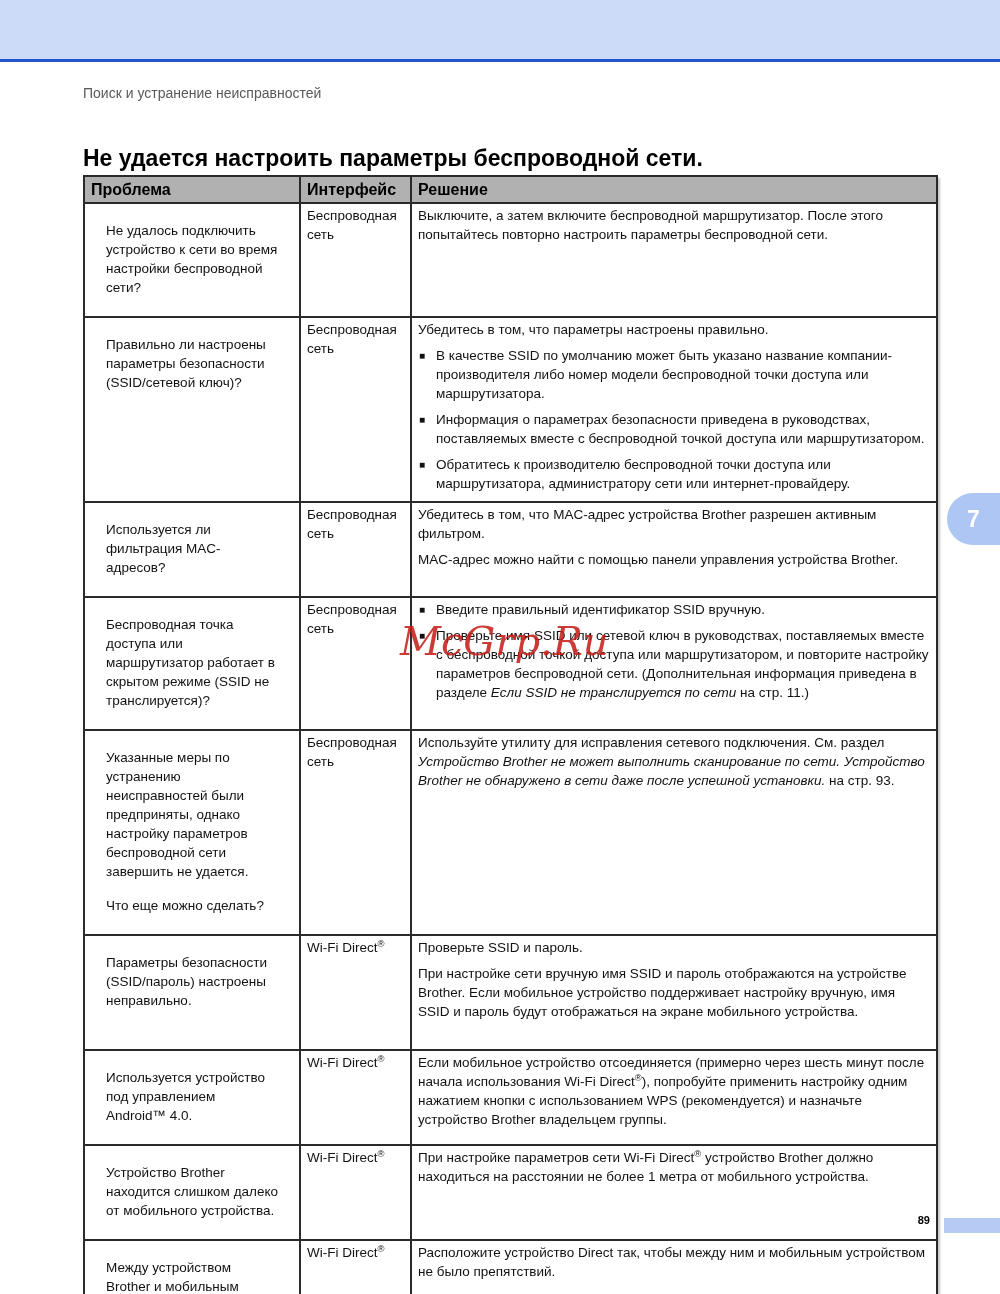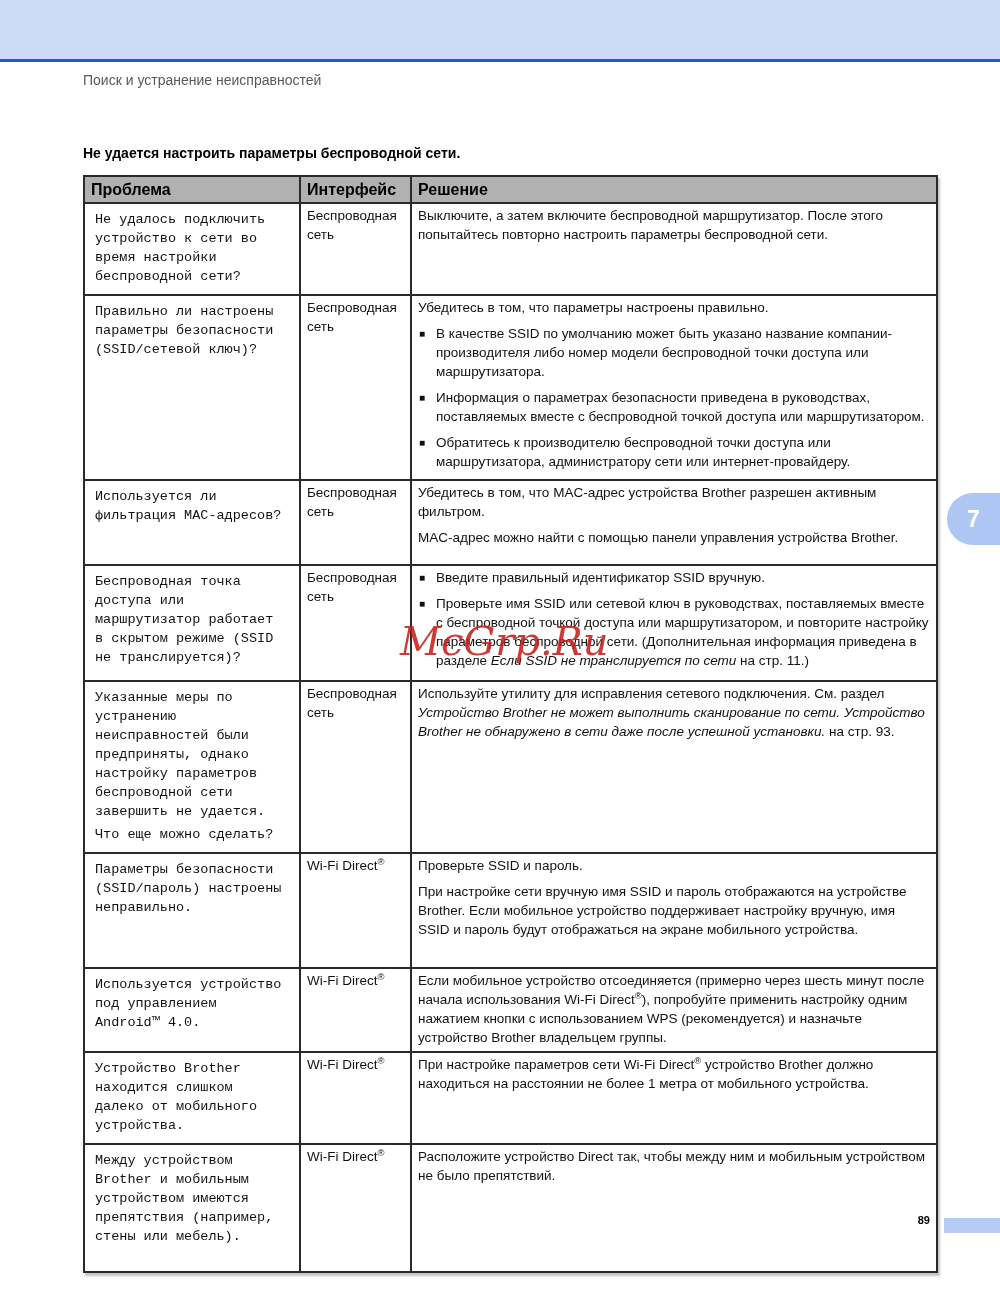--- a/index.html
+++ b/index.html
@@ -14,43 +14,43 @@
   html,body{margin:0;padding:0;}
   body{
     width:1000px;height:1294px;position:relative;background:#ffffff;
     font-family:"Liberation Sans", sans-serif;color:#111;overflow:hidden;
   }
   .top-band{
     position:absolute;top:0;left:0;width:1000px;height:59px;
     background:var(--top-band);border-bottom:3px solid var(--divider-blue);
   }
   .running-header{
-    position:absolute;top:72px;left:83px;font-size:14px;color:#595959;
+    position:absolute;top:85px;left:83px;font-size:14px;color:#595959;
   }
   .page-title{
-    position:absolute;top:145px;left:83px;font-size:14px;font-weight:bold;color:#000;text-align:right;
+    position:absolute;top:145px;left:83px;font-size:23px;font-weight:bold;color:#000;text-align:right;
   }
   table.trouble-table{
     position:absolute;top:175px;left:83px;width:853px;
     border-collapse:collapse;table-layout:fixed;
     font-size:13.5px;line-height:19px;color:#121212;
     box-shadow:2px 3px 2px rgba(125,125,125,0.45);
   }
   .trouble-table th,.trouble-table td{
     border:2px solid var(--border-dark);vertical-align:top;
     padding:2px 6px 4px 6px;text-align:left;word-wrap:break-word;
   }
   .trouble-table thead th{
     background:var(--table-header-bg);font-size:16px;font-weight:bold;
     padding:3px 6px;color:#000;
   }
   col.c-problem{width:216px;}
   col.c-iface{width:111px;}
   col.c-solution{width:526px;}
-  .cell-para{margin:4px;font-family:Liberation Mono, monospace;}
+  .cell-para{margin:15px;}
   .cell-para + .cell-para{margin-top:0;}
   .sol-p{margin:0;}
   .sol-p + .sol-p, .sol-p + .sol-bullet, .sol-bullet + .sol-bullet, .sol-bullet + .sol-p{margin-top:7px;}
   .sol-bullet{position:relative;padding-left:18px;}
   .sol-bullet::before{
     content:"■";position:absolute;left:1px;top:1px;font-size:10px;line-height:17px;color:#111;
   }
   sup{font-size:9.5px;line-height:0;vertical-align:super;}
   em{font-style:italic;}
   .chapter-tab{

